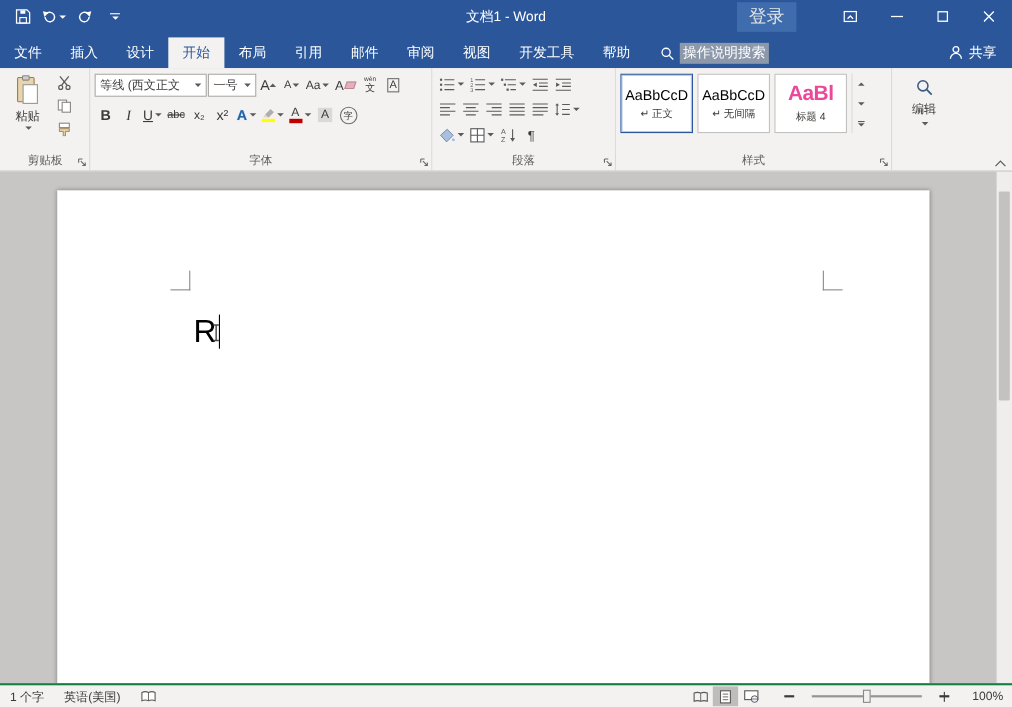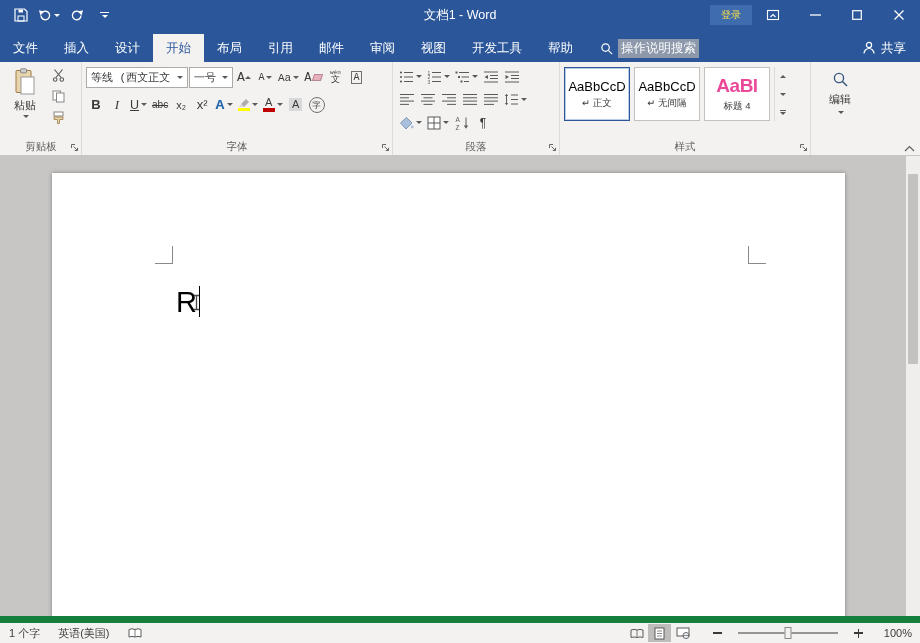--- a/index.html
+++ b/index.html
@@ -5,21 +5,21 @@
   html,body{margin:0;padding:0;}
   body{width:920px;height:643px;overflow:hidden;font-family:"Liberation Sans","DejaVu Sans",sans-serif;background:#f3f2f1;}
   .app{width:920px;height:643px;display:flex;flex-direction:column;}
 
   
   .titlebar{height:30px;background:#2b579a;position:relative;display:flex;align-items:center;flex:0 0 auto;}
   .qat{display:flex;align-items:center;gap:3px;padding-left:8px;z-index:2;}
   .tbtn{width:25px;height:24px;display:flex;align-items:center;justify-content:center;cursor:default;}
   .wtitle{position:absolute;left:0;right:0;text-align:center;color:#fff;font-size:12.5px;z-index:1;}
   .tright{margin-left:auto;display:flex;align-items:center;height:100%;z-index:2;}
-  .signin{background:#3f6cad;color:#fde047;font-size:10px;padding:3px 11px;margin-right:0;}
+  .signin{background:#3f6cad;color:#e5e5e5;font-size:16px;padding:3px 11px;margin-right:28px;}
   .winbtn{width:42px;height:30px;display:flex;align-items:center;justify-content:center;}
   .ddw{width:0;height:0;border-left:3px solid transparent;border-right:3px solid transparent;border-top:3.5px solid #fff;display:inline-block;}
   .qat-line{width:9px;border-top:1.4px solid #fff;display:block;margin-bottom:2px;}
 
   
   .tabrow{height:32px;background:#2b579a;display:flex;align-items:flex-end;flex:0 0 auto;}
   .tab{height:28px;line-height:28px;padding:0 13px;color:#fff;font-size:12.5px;white-space:nowrap;}
   .tab.active{background:#f3f2f1;color:#2b579a;}
   .tellme{height:28px;display:flex;align-items:center;gap:5px;margin-left:14px;color:#fff;font-size:12.5px;margin-top:31px;}
   .tellme-text{background:#8d99ab;padding:1px 3px;}
@@ -80,21 +80,21 @@
   .crop{position:absolute;width:17px;height:17px;}
   .crop.tl{left:103px;top:73px;border-right:1px solid #8a8a8a;border-bottom:1px solid #8a8a8a;}
   .crop.tr{left:696px;top:73px;border-left:1px solid #8a8a8a;border-bottom:1px solid #8a8a8a;}
   .doctext{position:absolute;left:124px;top:112px;font-size:29px;line-height:34px;color:#000;}
   .caret{position:absolute;left:147px;top:113px;width:1.4px;height:31px;background:#000;}
   .ibeam{position:absolute;left:140px;top:121px;}
   .vscroll{position:absolute;right:0;top:0;bottom:0;width:14px;background:#efeeed;}
   .vthumb{position:absolute;left:2px;right:2px;top:18px;height:190px;background:#c4c2c0;border-radius:1px;}
 
   
-  .statusbar{height:20px;background:#f3f2f1;border-top:7px solid #15803d;display:flex;align-items:center;font-size:11px;color:#3b3a39;flex:0 0 auto;}
+  .statusbar{height:20px;background:#f3f2f1;border-top:2px solid #15803d;display:flex;align-items:center;font-size:11px;color:#3b3a39;flex:0 0 auto;}
   .sb-left{display:flex;align-items:center;gap:18px;padding-left:9px;}
   .sb-right{margin-left:auto;display:flex;align-items:center;padding-right:8px;}
   .vbtn{width:23px;height:18px;display:flex;align-items:center;justify-content:center;}
   .vbtn.active{background:#bfbdbb;}
   .zoom-minus{width:9px;height:1.8px;background:#3b3a39;display:block;}
   .zoom-plus{position:relative;width:9px;height:9px;display:block;}
   .zoom-plus::before{content:"";position:absolute;left:0;top:3.6px;width:9px;height:1.8px;background:#3b3a39;}
   .zoom-plus::after{content:"";position:absolute;left:3.6px;top:0;width:1.8px;height:9px;background:#3b3a39;}
   .ztrack{width:100px;height:2px;background:#979593;position:relative;margin:0 9px;}
   .ztick{position:absolute;left:50%;top:-2px;width:1px;height:6px;background:#979593;}
@@ -235,21 +235,21 @@
       <div class="glabel">剪贴板</div>
       <div class="launcher">
         <svg width="9" height="9" viewBox="0 0 9 9">
           <path d="M1.5 1.5 H5 M1.5 1.5 V5" stroke="#666" fill="none" stroke-width="1"></path>
           <path d="M3.5 3.5 L7.5 7.5 M7.5 4.8 V7.5 H4.8" stroke="#666" fill="none" stroke-width="1"></path>
         </svg>
       </div>
     </div>
 
     <div class="group" style="width:302px;">
-      <div class="row" style="margin-top:2px;font-family:Liberation Mono, monospace;">
+      <div class="row" style="margin-top:2px;">
         <div class="combo" style="width:102px;">
           <span class="val">等线 (西文正文</span>
           <span class="dd"></span>
         </div>
         <div class="combo" style="width:44px;">
           <span class="val">一号</span>
           <span class="dd"></span>
         </div>
         <div class="btn">
           <span style="font-size:13px;">A</span>

